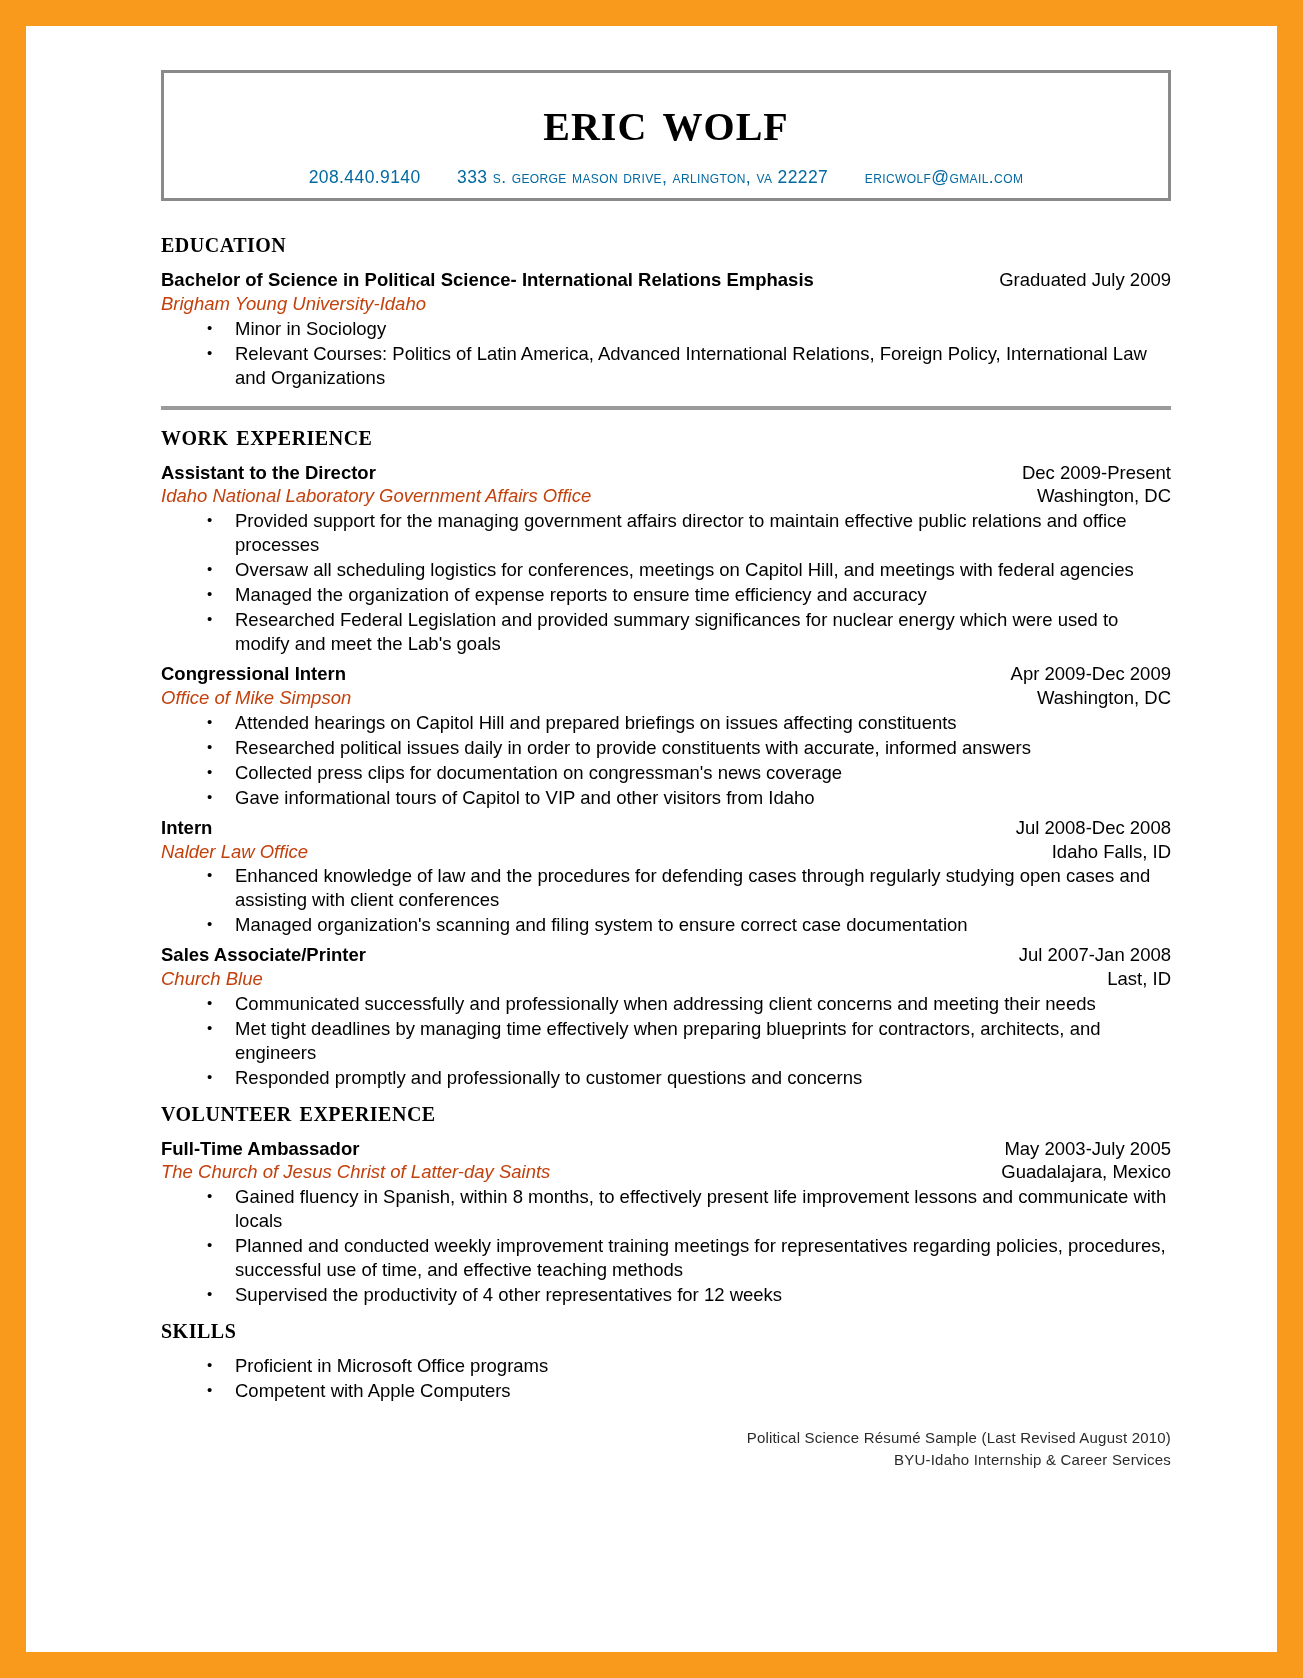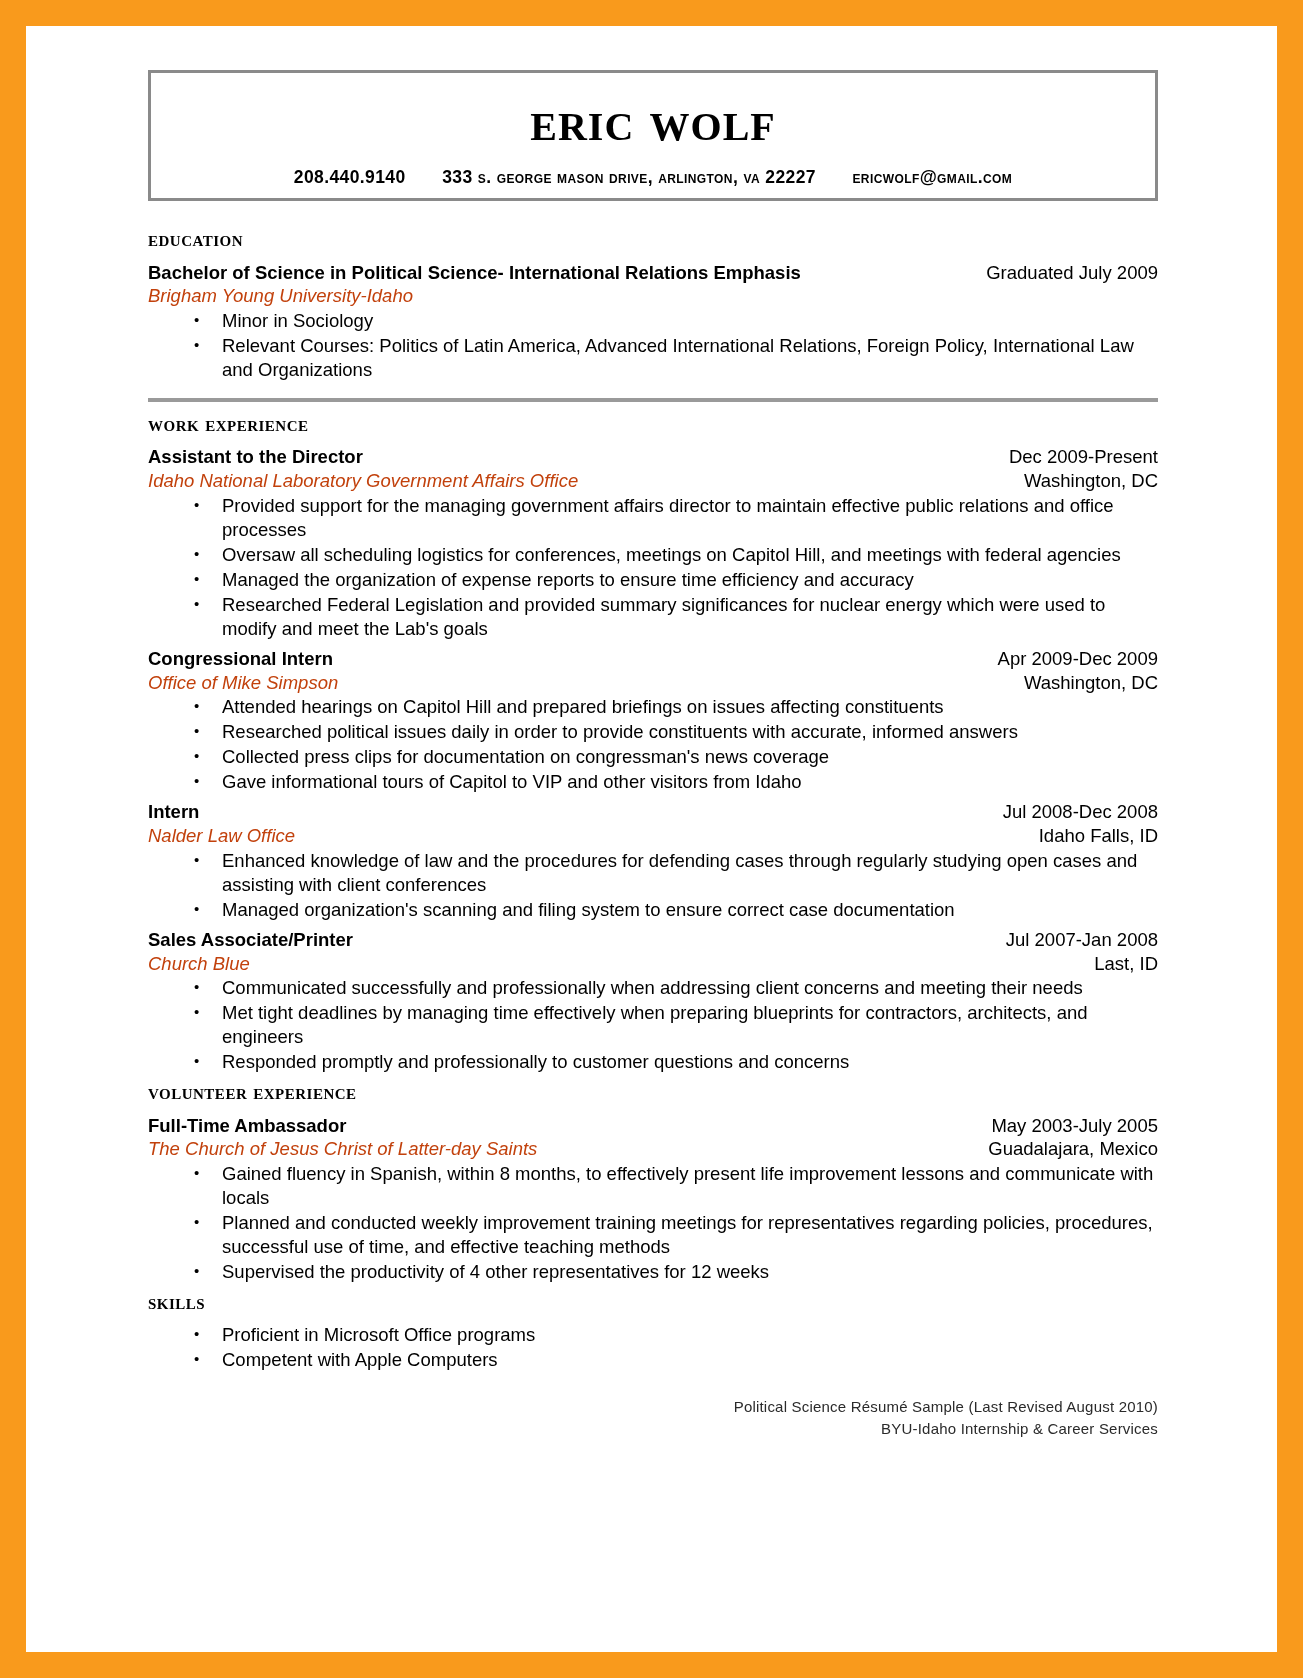--- a/index.html
+++ b/index.html
@@ -22,21 +22,21 @@
     width: 1251px;
     height: 1626px;
     background: #ffffff;
     box-sizing: border-box;
     overflow: hidden;
   }
 
   
   #doc {
     position: absolute;
-    left: 122px;
+    left: 135px;
     top: 44px;
     width: 1010px;
   }
 
   
   #header-box {
     border: 3px solid #8a8a8a;
     box-sizing: border-box;
     padding: 18px 16px 10px 16px;
     margin-bottom: 26px;
@@ -54,36 +54,35 @@
     white-space: nowrap;
   }
   #contact-line {
     margin-top: 16px;
     text-align: center;
     font-family: "Liberation Sans", sans-serif;
     font-size: 17.5px;
     font-variant: small-caps;
     text-transform: lowercase;
     letter-spacing: 0.4px;
-    color: #000000;
-    white-space: nowrap;
-    font-weight: bold;
+    color: #0369a1;
+    white-space: nowrap;
   }
   .contact-chunk { display: inline; }
   .contact-gap { display: inline-block; width: 26px; }
 
   
   .section-rule {
     border-top: 4px solid #9a9a9a;
     margin: 16px 0 10px 0;
   }
   .section-title {
     font-family: "Liberation Serif", serif;
     font-weight: bold;
-    font-size: 22px;
+    font-size: 29px;
     font-variant: small-caps;
     text-transform: lowercase;
     letter-spacing: 0.5px;
     color: #000;
     margin: 0 0 9px 0;
     line-height: 1.1;
   }
   .section-title.tight { margin-top: 2px; }
 
   

